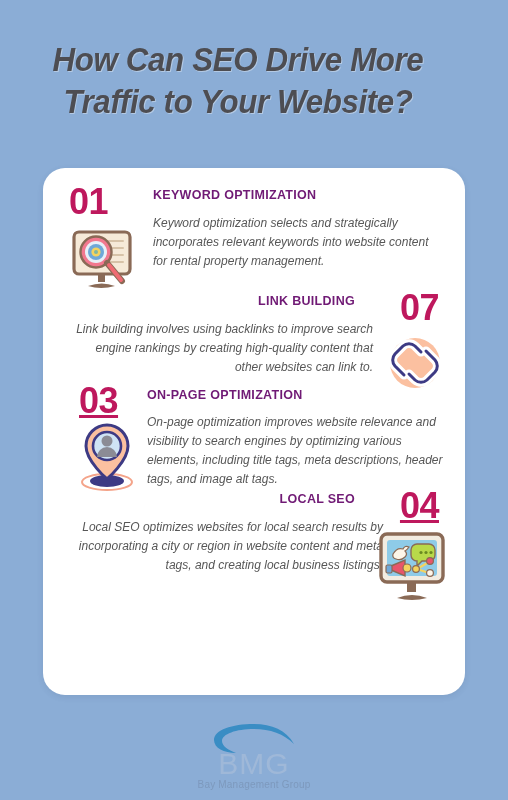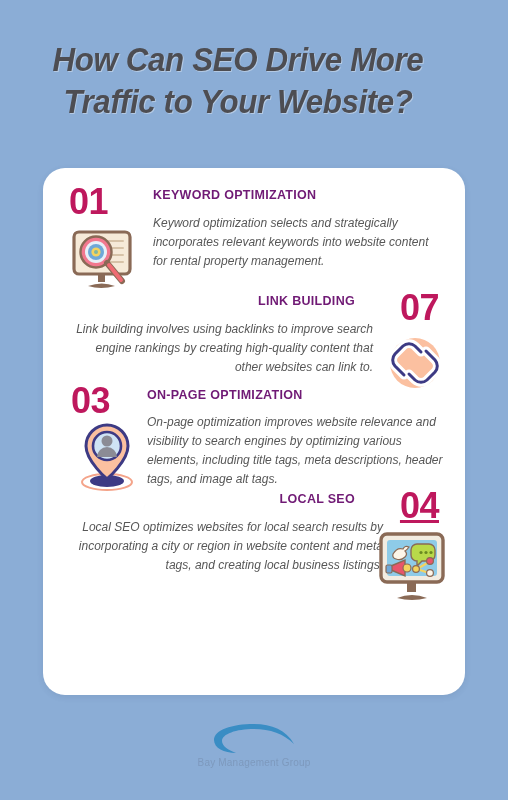--- a/index.html
+++ b/index.html
@@ -187,21 +187,21 @@
             <path d="M25 45 L16 36 a9 9 0 0 1 0-12 l8-8 a9 9 0 0 1 12 0 l6 6"></path>
             <path d="M47 21 L56 30 a9 9 0 0 1 0 12 l-8 8 a9 9 0 0 1 -12 0 l-6 -6"></path>
           </g>
         </svg>
       </div>
     </div>
   </div>
 
   <div class="row" style="top:205px;left:0;height:112px;">
     <div class="row-inner">
-      <div class="num" style="left:28px; top:10px;">03</div>
+      <div class="num" style="left:36px; top:10px;text-decoration:underline;">03</div>
       <div class="heading" style="left:104px; top:15px;">ON-PAGE OPTIMIZATION</div>
       <div class="body al-left" style="left:104px; top:40px; width:302px;">On-page optimization improves website relevance and visibility to search engines by optimizing various elements, including title tags, meta descriptions, header tags, and image alt tags.</div>
 
       <div class="icon-box" style="left:30px; top:46px; width:68px; height:76px;">
         <svg viewBox="0 0 68 76" width="68" height="76">
           <ellipse cx="34" cy="63" rx="25" ry="8" fill="none" stroke="#f4a48a" stroke-width="2"></ellipse>
           <ellipse cx="34" cy="62" rx="17" ry="6" fill="#3d3a84"></ellipse>
           <path d="M34 6 a21 21 0 0 1 21 21 c0 15 -21 33 -21 33 s-21 -18 -21 -33 a21 21 0 0 1 21 -21 z" fill="#fbc0a0" stroke="#3d3a84" stroke-width="3"></path>
           <circle cx="34" cy="27" r="14" fill="#cfe3f5" stroke="#3d3a84" stroke-width="2.6"></circle>
           <circle cx="34" cy="22" r="5.5" fill="#8b8b95"></circle>
@@ -250,14 +250,15 @@
     </div>
   </div>
 
 
 </div>
 
 <div class="logo-wrap">
   <svg class="logo-mark" viewBox="0 0 92 34">
     <path d="M46 2 C24 2 6 8 6 18 C6 26 16 31 28 31 C20 28 14 24 14 19 C14 12 28 7 46 7 C62 7 76 12 86 22 C78 8 64 2 46 2 Z" fill="#3a8dc4"></path>
   </svg>
+  <div class="logo-bmg">BMG</div>
   <div class="logo-sub">Bay Management Group</div>
 </div>
 
 </body></html>

